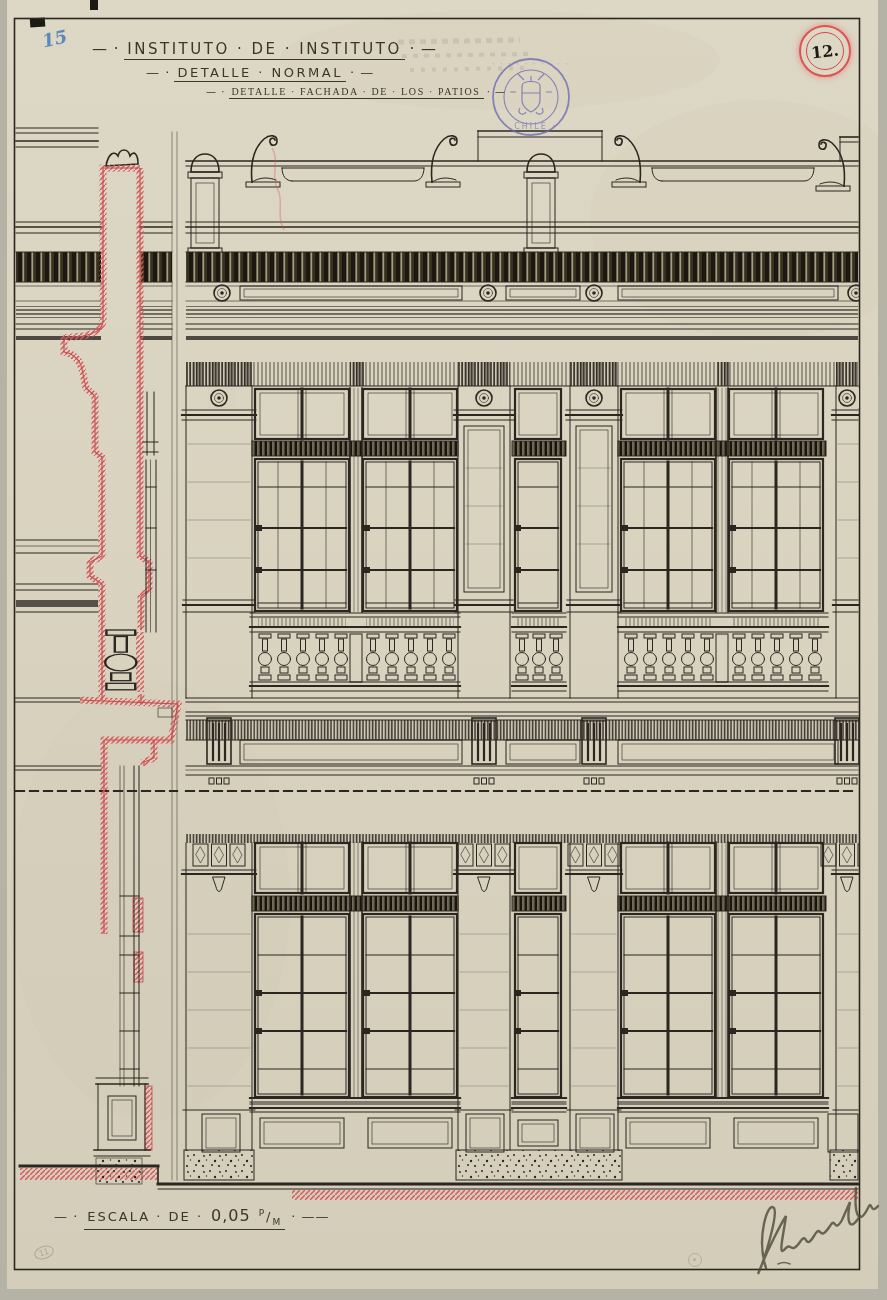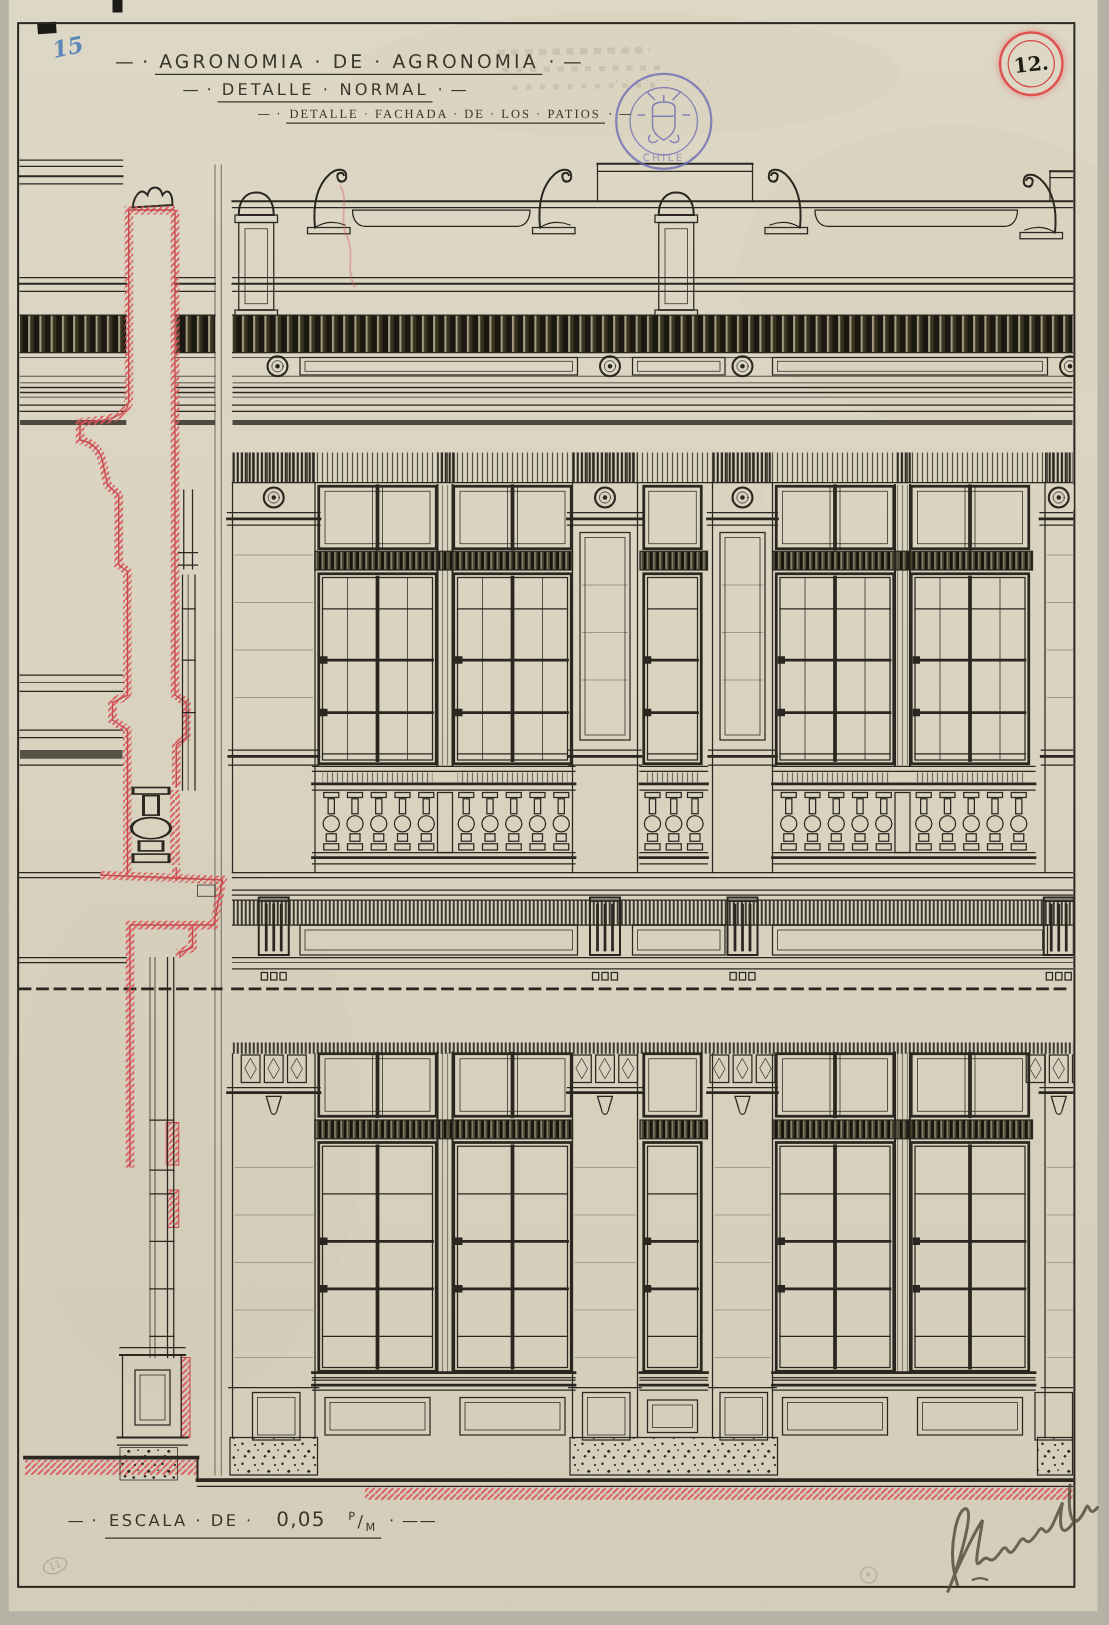--- a/index.html
+++ b/index.html
@@ -24,21 +24,21 @@
   #pencil-index{left:42px;top:28px;font-size:18px;font-style:italic;font-weight:bold;
       color:#4779b8;transform:rotate(-12deg);font-family:"DejaVu Serif",serif;opacity:.85;}
   #sheet-circle{left:799px;top:25px;width:48px;height:48px;border:2px solid #e05252;
       border-radius:50%;display:flex;align-items:center;justify-content:center;
       box-shadow:0 0 6px rgba(224,82,82,.55);}
   #sheet-circle .inner{width:36px;height:36px;border:1.6px solid #d44848;border-radius:50%;
       display:flex;align-items:center;justify-content:center;}
   #sheet-circle .num{font-size:16px;color:#1e1a12;font-family:"DejaVu Serif",serif;
       transform:rotate(-6deg);font-weight:bold;}
   #scale-note{left:54px;top:1206px;font-size:13px;display:flex;align-items:baseline;gap:6px;}
-  #scale-note .t-main{letter-spacing:2px;display:inline-flex;align-items:baseline;gap:18px;
+  #scale-note .t-main{letter-spacing:2px;display:inline-flex;align-items:baseline;gap:8px;
       border-bottom:1.8px solid #3b362a;padding-bottom:2px;}
   #scale-note .val{font-size:16px;letter-spacing:1px;}
   .u-sup{font-size:9px;vertical-align:super;} .u-sub{font-size:9px;vertical-align:sub;}
   .u-slash{font-size:13px;}
   #corner-mark{left:34px;top:1246px;font-size:8px;color:#8f8a76;border:1px solid #8f8a76;
       border-radius:50%;padding:1px 4px;opacity:.55;transform:rotate(-18deg);}
   #faint-seal{left:688px;top:1253px;width:12px;height:12px;border:1px solid #8f8a76;
       border-radius:50%;opacity:.45;}
   #faint-seal::after{content:"";position:absolute;left:4px;top:4px;width:3px;height:3px;
       border-radius:50%;background:#8f8a76;}
@@ -658,21 +658,21 @@
 
   <g transform="translate(738,1172)" stroke="#4f4938" stroke-width="2.4" fill="none" stroke-linecap="round" opacity=".8">
     <path d="M28,96 C18,66 30,28 36,36 C40,42 28,84 20,102 C30,76 44,50 48,44 C46,60 40,84 46,78 C54,68 52,84 62,70 C70,58 66,80 76,64 C84,50 80,72 92,54 C98,44 96,62 104,48 L112,30 C108,52 112,60 122,44"></path>
     <path d="M118,16 C116,40 120,56 130,36 C134,26 132,44 140,34"></path>
     <path d="M40,92 C44,90 48,90 52,92" stroke-width="1.6"></path>
   </g>
 </svg>
 
 <div class="hand" id="title-line1">
   <span class="t-lead">— ·</span>
-  <span class="t-main">AGRONOMIA · DE · AGRONOMIA</span>
+  <span class="t-main">INSTITUTO · DE · INSTITUTO</span>
   <span class="t-trail">· —</span>
 </div>
 <div class="hand" id="title-line2">
   <span class="t-lead">— ·</span>
   <span class="t-main">DETALLE · NORMAL</span>
   <span class="t-trail">· —</span>
 </div>
 <div class="hand" id="title-line3">
   <span class="t-lead">— ·</span>
   <span class="t-main">DETALLE · FACHADA · DE · LOS · PATIOS</span>

